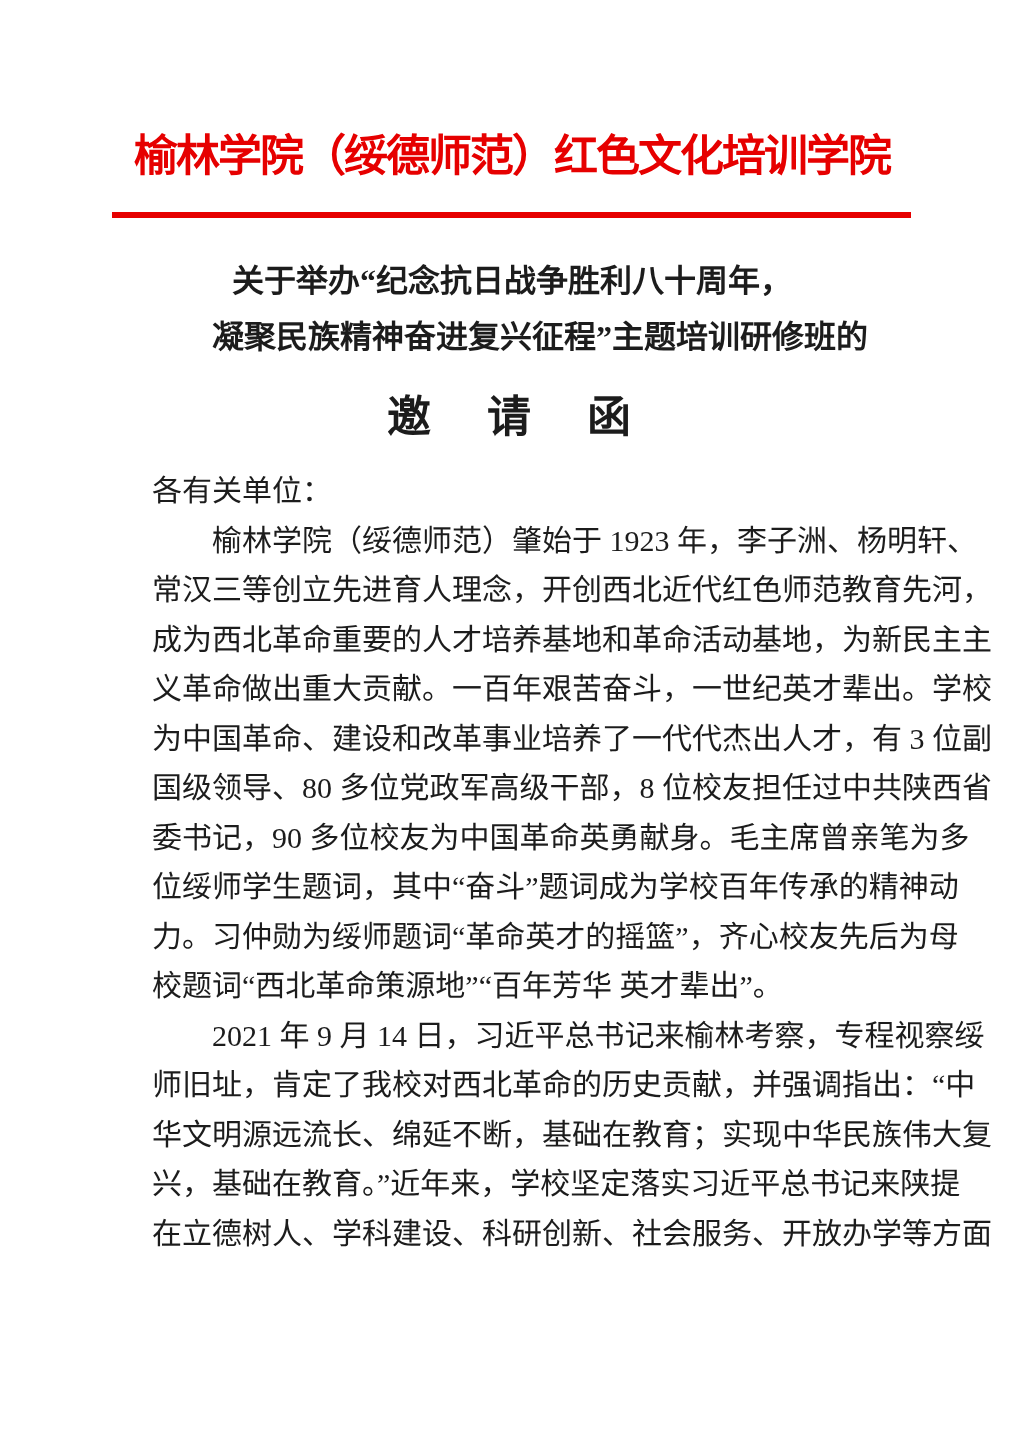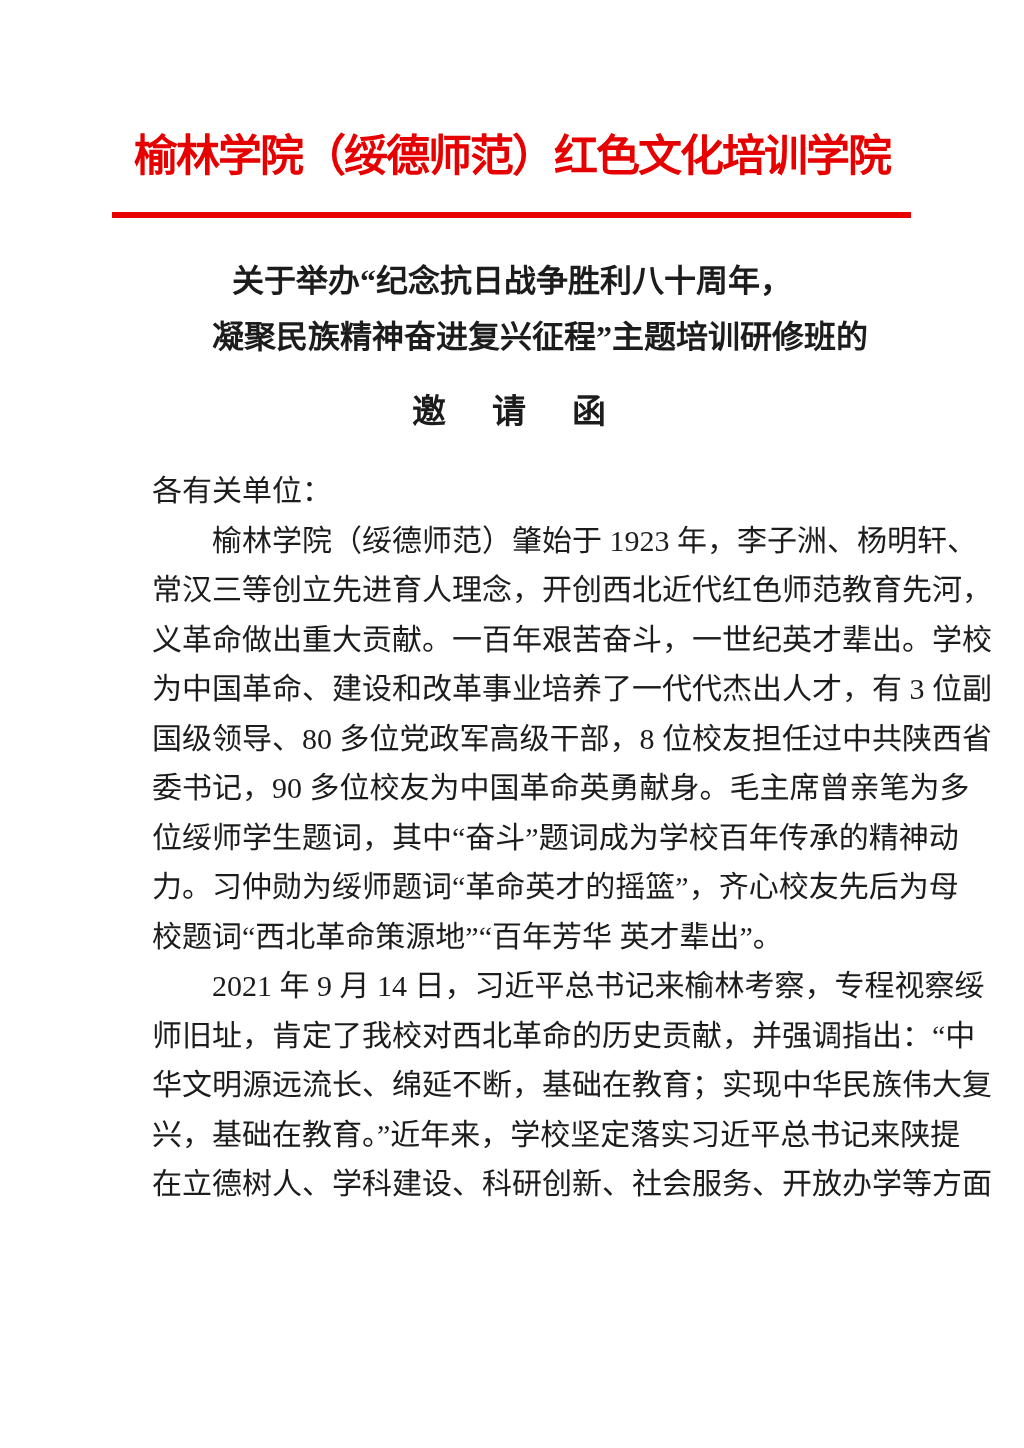--- a/index.html
+++ b/index.html
@@ -51,21 +51,21 @@
   }
   .doc-title.t1 { top: 261px; }
   .doc-title.t2 { top: 317px; margin-left: 28px; }
 
   .inv-heading {
     position: absolute;
     top: 392px;
     left: 0;
     width: 100%;
     text-align: center;
-    font-size: 34px;
+    font-size: 44px;
     line-height: 1.2;
     font-weight: bold;
     letter-spacing: 6px;
     color: var(--text-color, #1c1c1c);
   }
 
   
   .letter-body {
     position: absolute;
     top: 458px;
@@ -101,20 +101,21 @@
 
   <div class="doc-title t1">关于举办“纪念抗日战争胜利八十周年，</div>
   <div class="doc-title t2">凝聚民族精神奋进复兴征程”主题培训研修班的</div>
 
   <div class="inv-heading">邀　请　函</div>
 
   <main class="letter-body">
     <div class="bline salute">各有关单位：</div>
     <div class="bline ind">榆林学院（绥德师范）肇始于 1923 年，李子洲、杨明轩、</div>
     <div class="bline">常汉三等创立先进育人理念，开创西北近代红色师范教育先河，</div>
+    <div class="bline">成为西北革命重要的人才培养基地和革命活动基地，为新民主主</div>
     <div class="bline">义革命做出重大贡献。一百年艰苦奋斗，一世纪英才辈出。学校</div>
     <div class="bline">为中国革命、建设和改革事业培养了一代代杰出人才，有 3 位副</div>
     <div class="bline">国级领导、80 多位党政军高级干部，8 位校友担任过中共陕西省</div>
     <div class="bline">委书记，90 多位校友为中国革命英勇献身。毛主席曾亲笔为多</div>
     <div class="bline">位绥师学生题词，其中“奋斗”题词成为学校百年传承的精神动</div>
     <div class="bline">力。习仲勋为绥师题词“革命英才的摇篮”，齐心校友先后为母</div>
     <div class="bline end">校题词“西北革命策源地”“百年芳华 英才辈出”。</div>
     <div class="bline ind">2021 年 9 月 14 日，习近平总书记来榆林考察，专程视察绥</div>
     <div class="bline">师旧址，肯定了我校对西北革命的历史贡献，并强调指出：“中</div>
     <div class="bline">华文明源远流长、绵延不断，基础在教育；实现中华民族伟大复</div>

